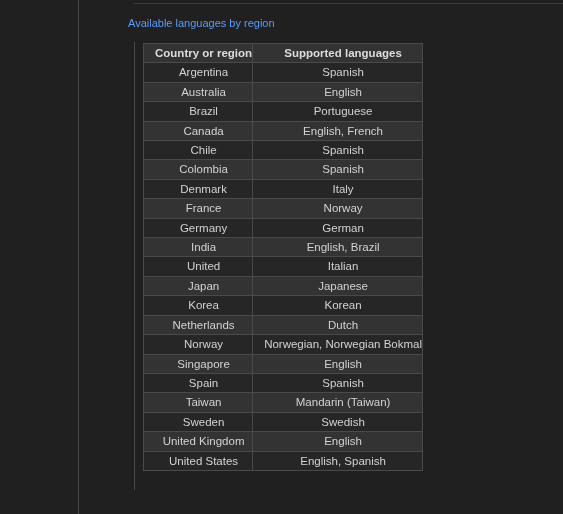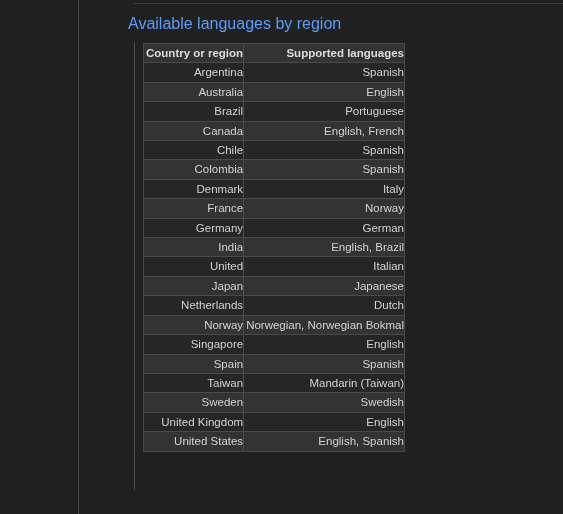--- a/index.html
+++ b/index.html
@@ -44,45 +44,45 @@
     left: 134px;
     top: 42px;
     width: 1px;
     height: 448px;
     background: #4a4a4a;
   }
   #section-link {
     position: absolute;
     left: 128px;
     top: 16px;
-    font-size: 16px;
+    font-size: 11px;
     line-height: 15px;
     color: #5a9cf8;
     text-decoration: none;
     white-space: nowrap;
   }
 
   #lang-table {
     position: absolute;
     left: 143px;
     top: 43px;
     border-collapse: collapse;
     table-layout: fixed;
     font-size: 11.5px;
   }
   #lang-table col.c-country { width: 97px; }
   #lang-table col.c-langs   { width: 146px; }
 
   #lang-table th,
   #lang-table td {
     border: 1px solid #4a4a4a;
-    padding: 0 0 0 2px;
+    padding: 0 0 0 11px;
     height: 18.4px;
     line-height: 18.4px;
-    text-align: right;
+    text-align: center;
     font-weight: normal;
     color: #d2d2d2;
     white-space: nowrap;
     overflow: visible;
     vertical-align: middle;
   }
   #lang-table thead th {
     background: #333333;
     font-weight: bold;
     color: #dcdcdc;
@@ -155,20 +155,24 @@
         </tr>
         <tr>
           <td>United</td>
           <td>Italian</td>
         </tr>
         <tr>
           <td>Japan</td>
           <td>Japanese</td>
         </tr>
         <tr>
+          <td>Korea</td>
+          <td>Korean</td>
+        </tr>
+        <tr>
           <td>Netherlands</td>
           <td>Dutch</td>
         </tr>
         <tr>
           <td>Norway</td>
           <td>Norwegian, Norwegian Bokmal</td>
         </tr>
         <tr>
           <td>Singapore</td>
           <td>English</td>

